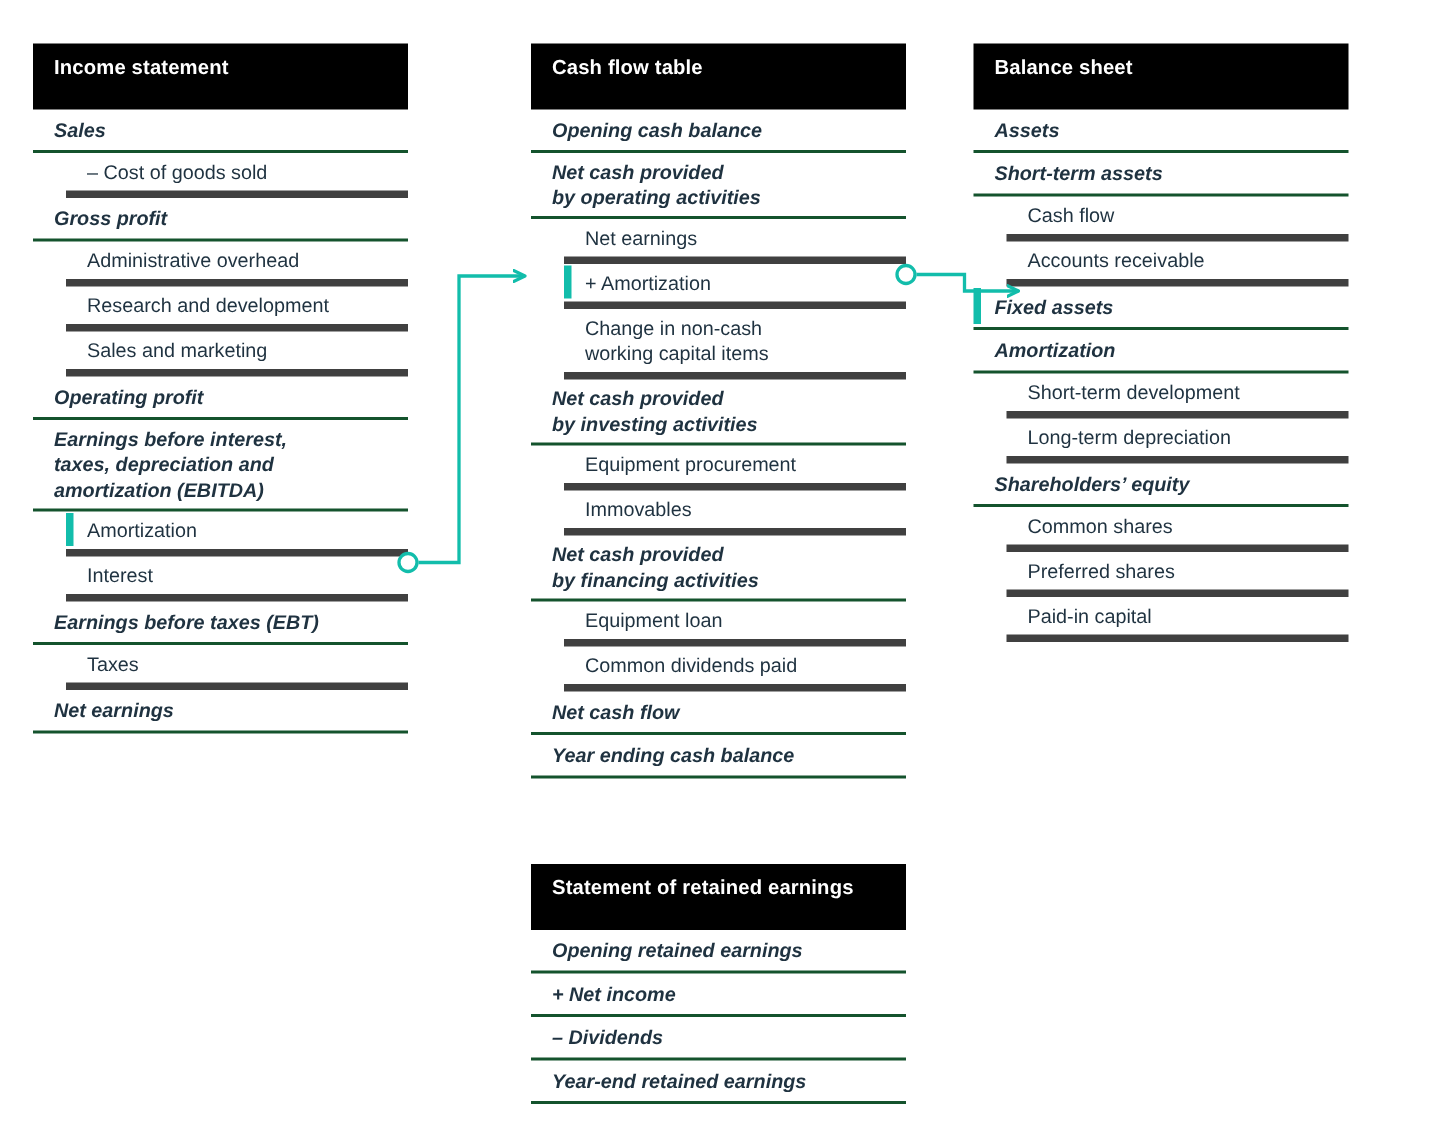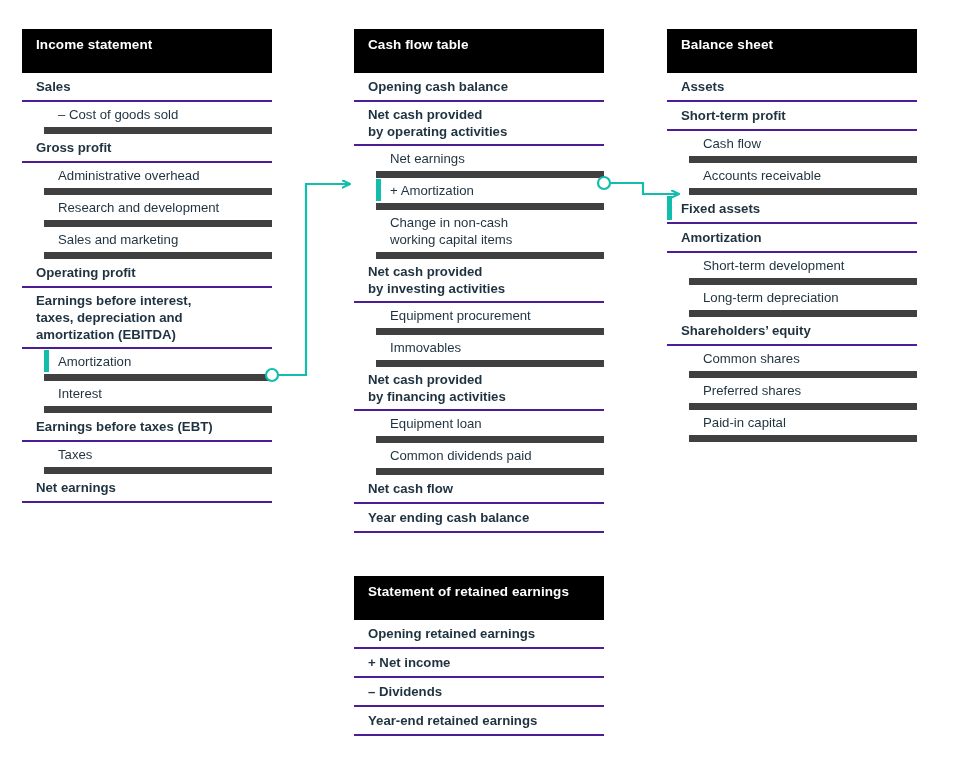--- a/index.html
+++ b/index.html
@@ -51,47 +51,48 @@
     min-height: 29px;
     padding: 4px 6px 4px 14px;
     font-size: 13.2px;
     line-height: 17px;
     color: #1f3240;
   }
   
   .row.lvl0 {
     font-weight: bold;
     padding-left: 14px;
-    border-bottom: 2px solid #4c1d95;
+    border-bottom: 2px solid #14532d;
+    font-style: italic;
   }
   
   .row.lvl1 {
     font-weight: normal;
     padding-left: 36px;
     margin-left: 22px;
-    border-bottom: 7px solid #404040;
+    border-bottom: 5px solid #404040;
   }
   .row.lvl1 .row-label { margin-left: -22px; }
 
   
   .row .hl-bar {
     position: absolute;
     top: 1px; bottom: 2px;
     width: 5px;
     background: #12bdab;
   }
   .row.lvl0 .hl-bar { left: 0px; }
   .row.lvl1 .hl-bar { left: 0px; }
 
   .row-label { white-space: pre-line; }
 
   
   #panel-income      { left: 22px;  top: 29px; }
   #panel-cashflow    { left: 354px; top: 29px; }
-  #panel-balance     { left: 667px; top: 29px; }
+  #panel-balance     { left: 649px; top: 29px; }
   #panel-retained    { left: 354px; top: 576px; }
 </style>
 </head>
 <body>
 
 <div class="canvas">
 
   <svg class="connectors" viewBox="0 0 960 760" width="960" height="760">
     <defs>
       <marker id="arrowTeal" markerWidth="9" markerHeight="9" refX="8" refY="4.5" orient="auto" markerUnits="userSpaceOnUse">
@@ -208,21 +209,21 @@
       </div>
   </section>
 
   <section class="panel" id="panel-balance">
     <div class="panel-header">Balance sheet</div>
     <div class="rows">
         <div class="row lvl0">
           <span class="row-label">Assets</span>
         </div>
         <div class="row lvl0">
-          <span class="row-label">Short-term profit</span>
+          <span class="row-label">Short-term assets</span>
         </div>
         <div class="row lvl1">
           <span class="row-label">Cash flow</span>
         </div>
         <div class="row lvl1">
           <span class="row-label">Accounts receivable</span>
         </div>
         <div class="row lvl0">
           <span class="hl-bar"></span>
           <span class="row-label">Fixed assets</span>

